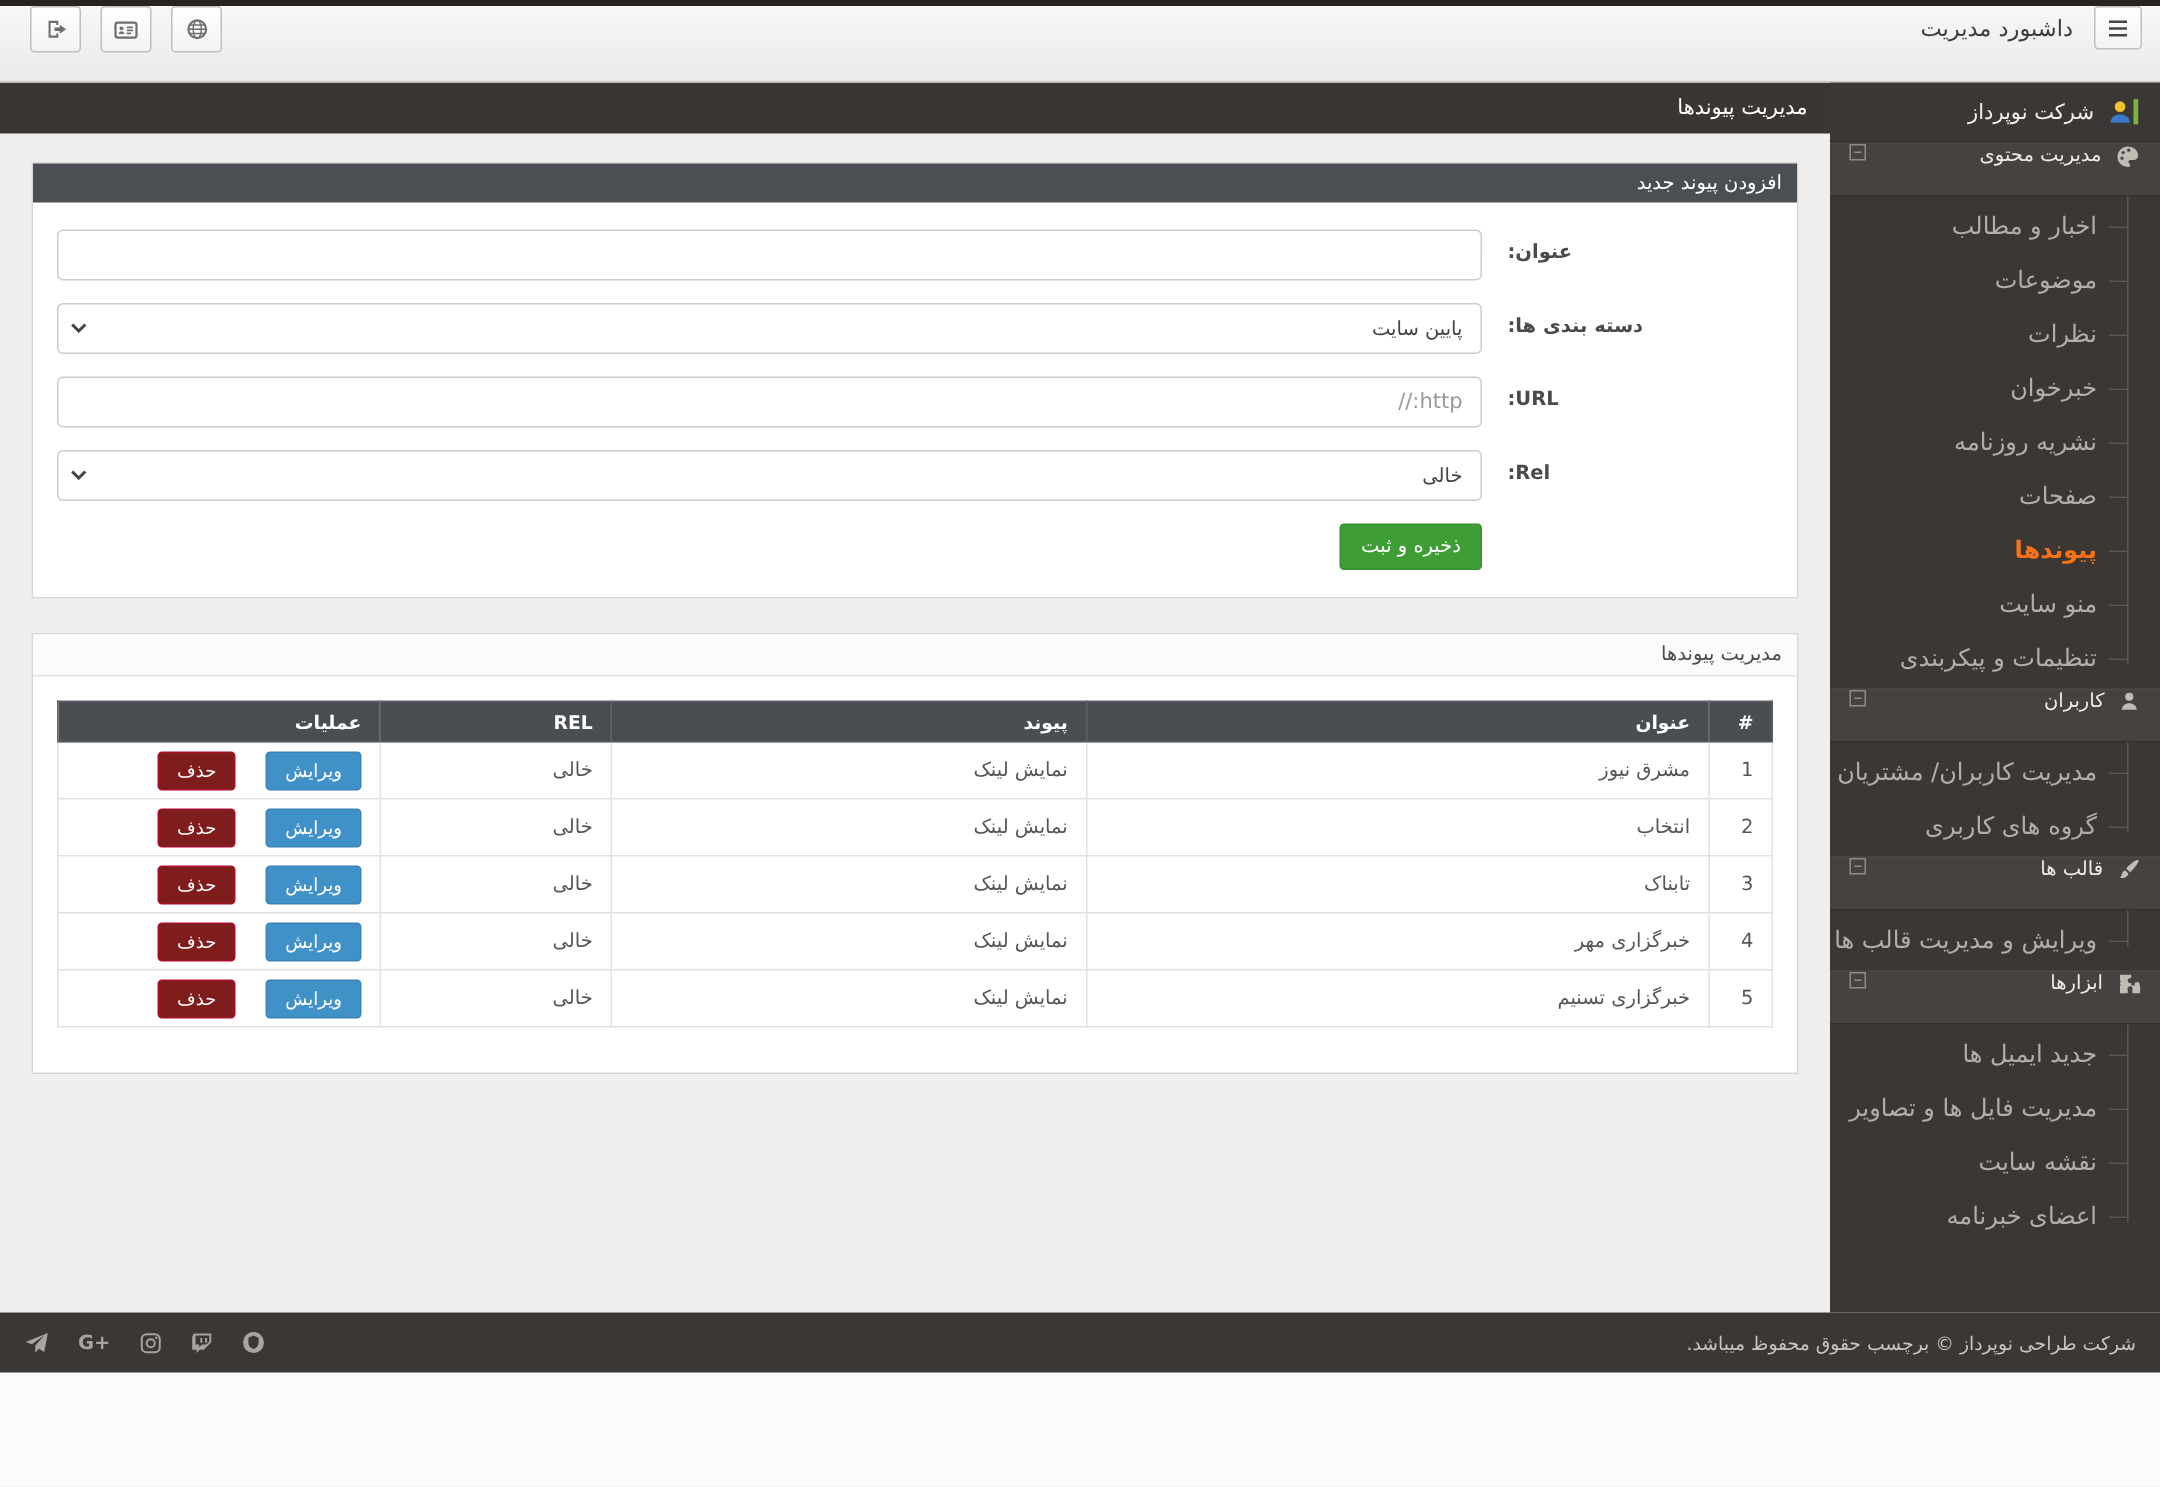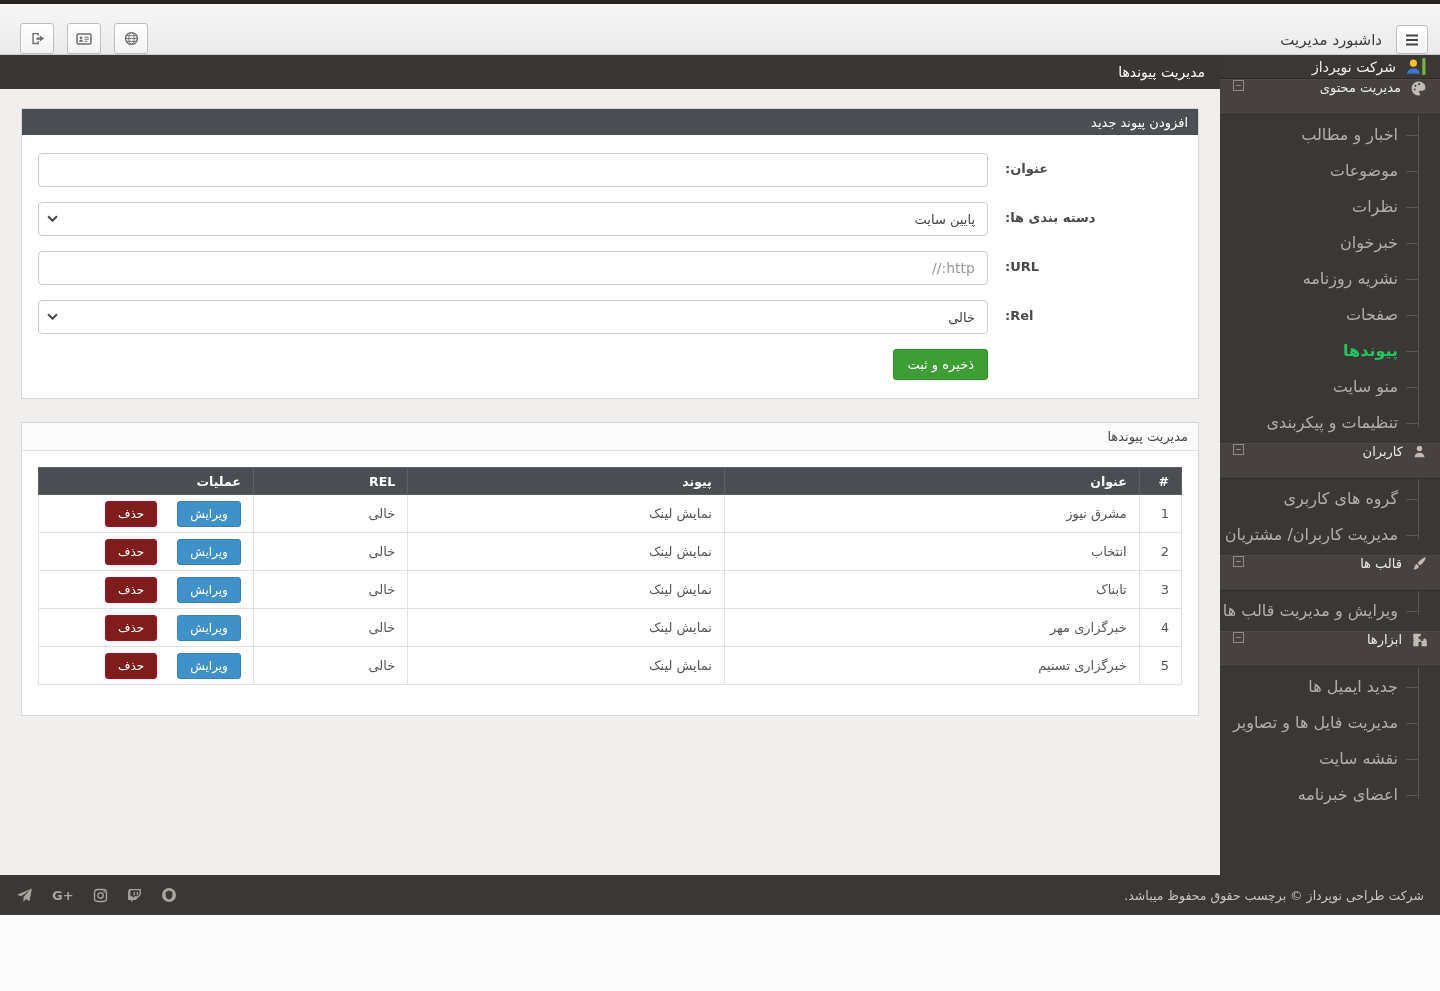--- a/index.html
+++ b/index.html
@@ -6,57 +6,57 @@
   body { background:#fbfbfb; }
   #app {
     position:relative; width:1440px; height:991px; overflow:hidden;
     font-family:"DejaVu Sans","Liberation Sans",sans-serif; background:#fbfbfb;
   }
   
   .topstrip { position:absolute; top:0; left:0; width:100%; height:4px; background:#262320; }
   .navbar {
     position:absolute; top:4px; left:0; width:100%; height:51px;
     background:linear-gradient(#f7f7f7,#eaeaea); border-bottom:1px solid #c9c9c9;
-    display:flex; align-items:flex-end; justify-content:space-between;
+    display:flex; align-items:flex-start; justify-content:space-between;
   }
   .nav-left { display:flex; gap:13px; margin-left:20px; }
   .nav-btn {
     width:34px; height:31px; background:linear-gradient(#fff,#f3f3f3);
     border:1px solid #bfbfbf; border-radius:3px; color:#6f6f6f;
     display:flex; align-items:center; justify-content:center; cursor:pointer;
   }
   .nav-right { display:flex; align-items:center; gap:14px; margin-right:12px; }
   .nav-title { font-size:15px; color:#3c3c3c; }
   .hamburger {
     width:32px; height:29px; background:linear-gradient(#fff,#f3f3f3);
     border:1px solid #bfbfbf; border-radius:3px; color:#454545;
     display:flex; align-items:center; justify-content:center; cursor:pointer;
   }
   
   .sidebar { position:absolute; top:55px; right:0; width:220px; height:820px; background:#3b3735; }
   .company {
-    height:24px; display:flex; align-items:center; gap:9px; padding:0 14px;
+    height:40px; display:flex; align-items:center; gap:9px; padding:0 14px;
     border-bottom:1px solid #2d2927; color:#f4f1ec; font-size:14px; cursor:pointer;
   }
   .side-head {
     height:36px; display:flex; align-items:flex-start; gap:9px; padding:0 13px;
     background:#474240; border-top:1px solid #4e4946; border-bottom:1px solid #322e2c;
     font-size:13px; color:#edebe7; cursor:pointer;
   }
   .side-head .icn { color:#c0bbb3; }
   .minus { width:11px; height:11px; border:1px solid #908b85; margin-inline-start:auto; position:relative; }
   .minus::after { content:""; position:absolute; left:2px; right:2px; top:4px; height:1px; background:#908b85; }
   .side-list { list-style:none; padding:2px 0; position:relative; }
   .side-list::before { content:""; position:absolute; right:21px; top:0; bottom:16px; width:1px; background:#5a5551; }
   .side-item {
     height:36px; line-height:36px; padding-right:42px; font-size:16px;
     color:#b3aeaa; cursor:pointer; position:relative; white-space:nowrap;
   }
   .side-item::after { content:""; position:absolute; right:21px; top:18px; width:13px; height:1px; background:#5a5551; }
-  .side-item.active { color:#22c55e; font-weight:bold; }
+  .side-item.active { color:#f97316; font-weight:bold; }
   .icn { display:inline-flex; align-items:center; }
   .icn svg { display:block; }
   
   .main { position:absolute; top:55px; left:0; width:1220px; height:820px; background:#f0efee; overflow:hidden; }
   .page-titlebar { height:34px; background:#3a3633; color:#fff; font-size:14px; line-height:34px; padding:0 15px; }
   .panel { margin:19px 21px 0; background:#fff; border:1px solid #d6d6d6; }
   .panel-head { height:26px; line-height:27px; padding:0 10px; font-size:13px; }
   .panel-head.dark { background:#4b4f54; color:#fff; }
   .panel-head.light { background:#fbfbfb; color:#4a4a4a; border-bottom:1px solid #e3e3e3; height:28px; line-height:28px; }
   .panel-body { padding:18px 16px; }
@@ -192,22 +192,22 @@
           <span class="icn">
             <svg viewBox="0 0 16 16" width="15" height="15">
               <circle cx="8" cy="4.8" r="2.9" fill="currentColor"></circle>
               <path d="M2.6 14c.5-3.1 2.6-4.6 5.4-4.6s4.9 1.5 5.4 4.6z" fill="currentColor"></path>
             </svg>
           </span>
           <span>کاربران</span>
           <span class="minus"></span>
         </div>
         <ul class="side-list">
+          <li class="side-item">مدیریت کاربران/ مشتریان</li>
           <li class="side-item">گروه های کاربری</li>
-          <li class="side-item">مدیریت کاربران/ مشتریان</li>
         </ul>
         <div class="side-head">
           <span class="icn">
             <svg viewBox="0 0 16 16" width="16" height="16">
               <path d="M13.6 1.4c-2 .6-5.6 3.6-7.1 5.6l2.5 2.5c2-1.5 5-5.1 5.6-7.1.3-1-.1-1.3-1-1zM5.7 8.1l2.2 2.2c-.3 1.6-1.6 2.9-4.4 3.1-.9.1-1.2-.4-.7-.9 1-1 .6-2.2 1.2-3 .4-.6 1-1.1 1.7-1.4z" fill="currentColor"></path>
             </svg>
           </span>
           <span>قالب ها</span>
           <span class="minus"></span>
         </div>

